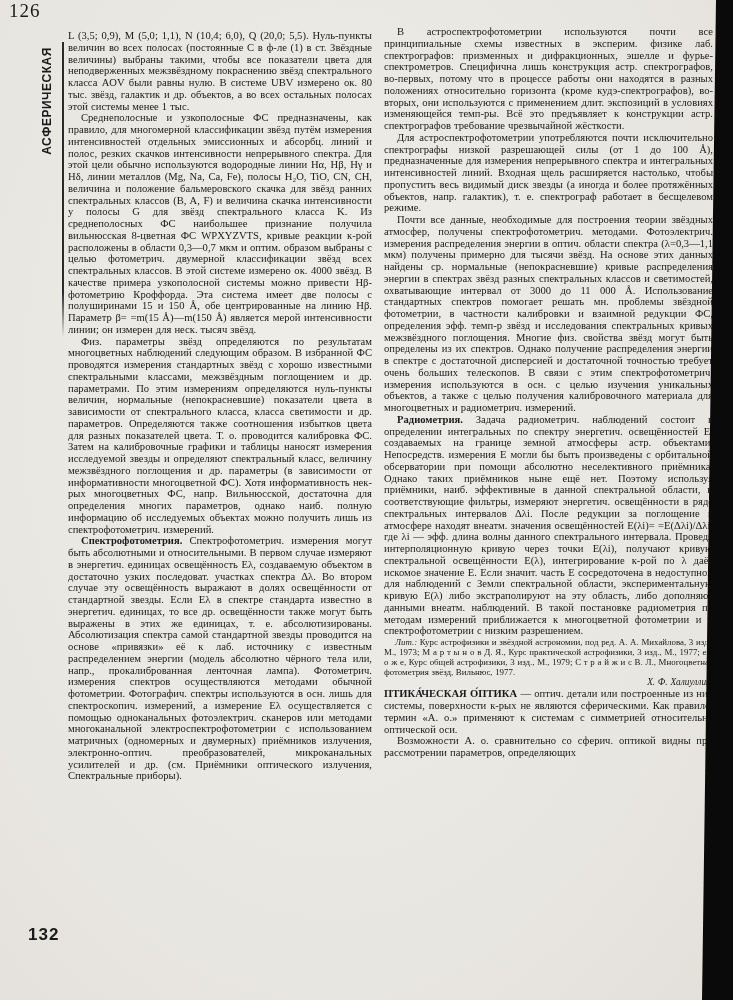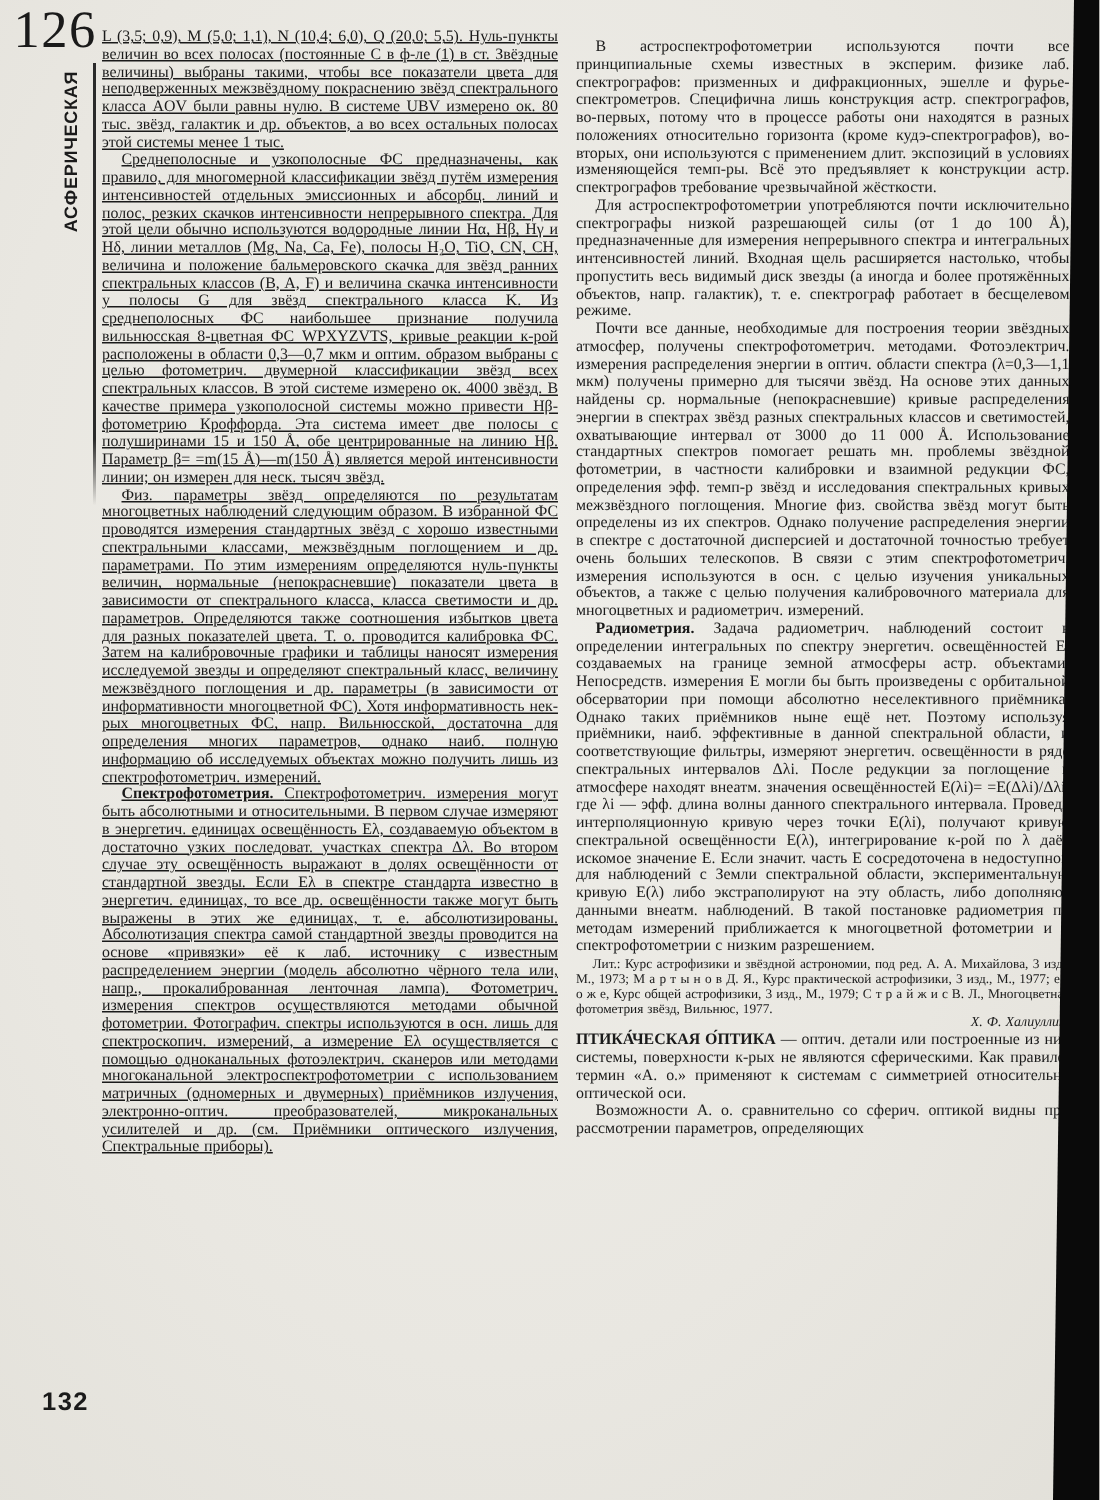--- a/index.html
+++ b/index.html
@@ -7,50 +7,50 @@
     position:relative;
     width:733px;height:1000px;
     background:#e9e7e1;
     background-image:radial-gradient(ellipse at 45% 40%, #efeee9 0%, #e9e7e1 60%, #e2e0d9 100%);
     overflow:hidden;
     font-family:"Liberation Serif","DejaVu Serif",serif;
     color:#1a1a1a;
   }
   .pageno-top{
     position:absolute;left:9px;top:0px;
-    font-size:35px;letter-spacing:1px;
+    font-size:19px;letter-spacing:1px;
     font-family:"Liberation Serif","DejaVu Serif",serif;
   }
   .margin-label{
     position:absolute;left:-15px;top:94px;width:124px;
     text-align:center;
     transform:rotate(-90deg);
     font-family:"Liberation Sans","DejaVu Sans",sans-serif;
     font-weight:bold;font-size:12px;letter-spacing:0.5px;
     transform-origin:50% 50%;
   }
   .margin-rule{
     position:absolute;left:62px;top:42px;width:2px;height:295px;
     background:linear-gradient(#2a2a2a 0 85%, rgba(42,42,42,0) 100%);
   }
   .col{position:absolute;}
-  .col-left{left:68px;top:19px;width:304px;text-decoration:underline;}
+  .col-left{left:68px;top:30px;width:304px;}
   .col-right{left:384px;top:26px;width:329px;}
   .col p{
     margin:0;
     text-align:justify;
     font-size:10.6px;
     line-height:11.75px;
     word-spacing:0.4px;
   }
   .col p.indent{text-indent:13px;}
   .col p.small{font-size:8.9px;line-height:10.1px;text-indent:11px;}
   .col p.author{text-align:right;font-style:italic;font-size:9.3px;line-height:11px;text-indent:0;}
   .lead{font-weight:bold;}
-  .small .lead{font-weight:normal;margin-top:14px;}
+  .small .lead{font-style:italic;font-weight:normal;margin-top:14px;}
   .pageno-bottom{
     position:absolute;left:28px;top:901px;
     font-family:"Liberation Sans","DejaVu Sans",sans-serif;
     font-weight:bold;font-size:17px;letter-spacing:1px;margin-top:24px;
   }
   .scan-edge{
     position:absolute;right:0;top:0;width:33px;height:1000px;
     background:#0a0a0a;
     clip-path:polygon(16px 0, 33px 0, 33px 100%, 2px 100%);
   }

